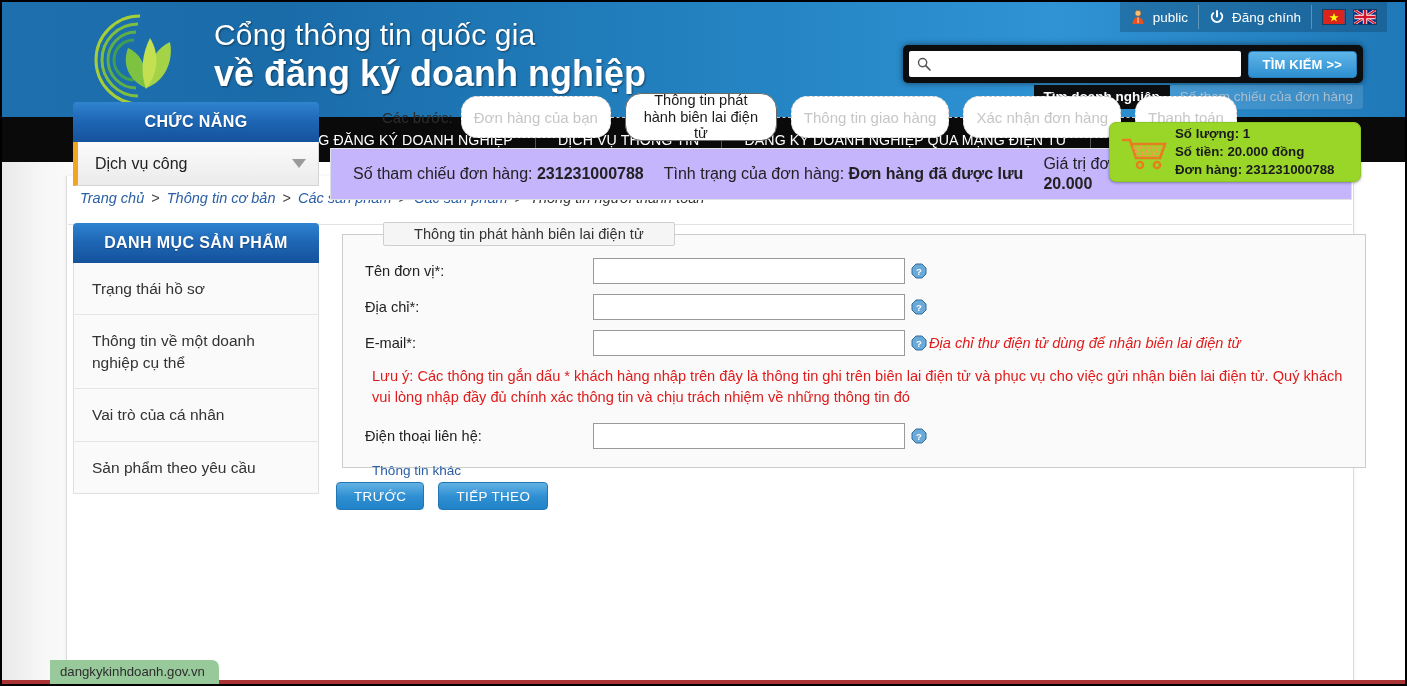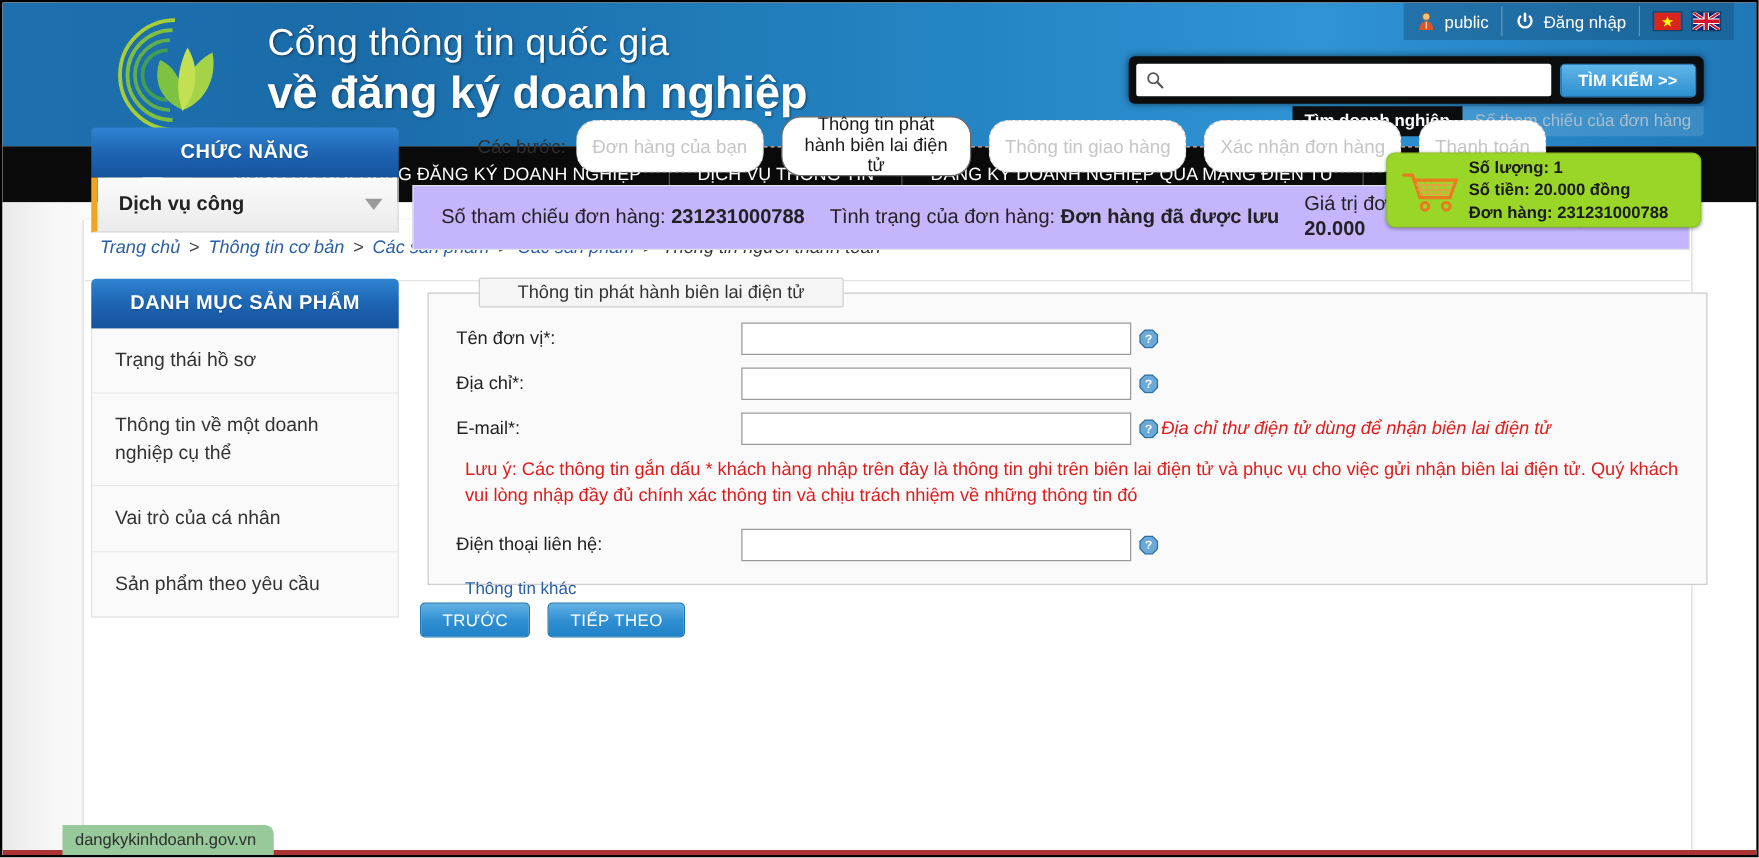--- a/index.html
+++ b/index.html
@@ -173,21 +173,21 @@
     text-align: center; letter-spacing: .4px;
     border-radius: 4px 4px 0 0;
     text-shadow: 0 1px 1px rgba(0,0,0,.3);
   }
   .dropdown-row {
     height: 44px; display: flex; align-items: center;
     background: linear-gradient(to bottom,#fbfbfb,#ebebeb);
     border: 1px solid #d4d4d4; border-top: 0;
     border-left: 5px solid #f0a621;
     padding-left: 17px; padding-right: 12px;
-    font-size: 16px; font-weight: bold; color: #222;
+    font-size: 16px; font-weight: normal; color: #222;
     justify-content: space-between; cursor: pointer;
   }
   .caret { width: 0; height: 0; border-left: 7px solid transparent; border-right: 7px solid transparent; border-top: 9px solid #9a9a9a; }
   .gap { height: 37px; }
   .menu-list { border: 1px solid #e0e0e0; border-top: 0; background: #fafafa; }
   .menu-item {
     padding: 15px 14px 15px 18px;
     font-size: 15.5px; color: #333; line-height: 1.38;
     border-bottom: 1px solid #e6e6e6; cursor: pointer; background:#fafafa;
   }
@@ -301,21 +301,21 @@
             <path d="M8 8.4 L8 14" stroke="#fff" stroke-width=".8"></path>
           </svg>
           <span class="txt">public</span>
         </div>
         <div class="divider"></div>
         <div class="seg">
           <svg class="power-icon" viewBox="0 0 16 16">
             <path d="M8 2 L8 7.6" stroke="#fff" stroke-width="2" stroke-linecap="round"></path>
             <path d="M4.2 4.2 A5.2 5.2 0 1 0 11.8 4.2" stroke="#fff" stroke-width="1.9" fill="none" stroke-linecap="round"></path>
           </svg>
-          <span class="txt">Đăng nhập</span>
+          <span class="txt">Đăng chính</span>
         </div>
         <div class="divider"></div>
         <div class="seg">
           <svg class="flag" viewBox="0 0 24 16">
             <rect width="24" height="16" fill="#da251d"></rect>
             <path d="M12 3.4 L13.4 7.1 L17.3 7.1 L14.1 9.4 L15.3 13.1 L12 10.8 L8.7 13.1 L9.9 9.4 L6.7 7.1 L10.6 7.1 Z" fill="#ff0"></path>
           </svg>
           <svg class="flag" viewBox="0 0 24 16">
             <rect width="24" height="16" fill="#00247d"></rect>
             <path d="M0 0 L24 16 M24 0 L0 16" stroke="#fff" stroke-width="3.2"></path>

